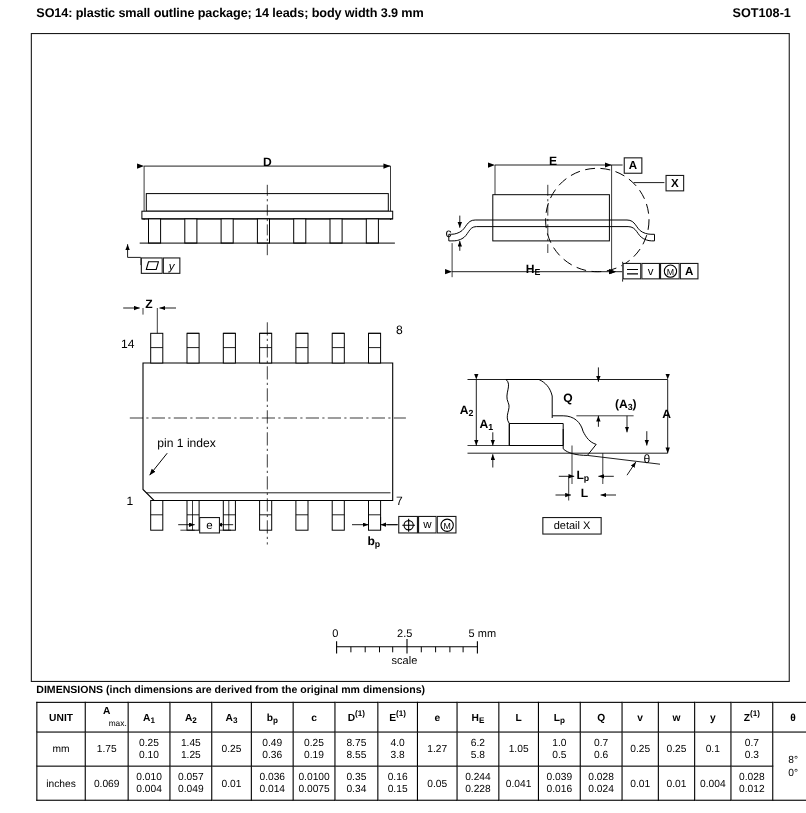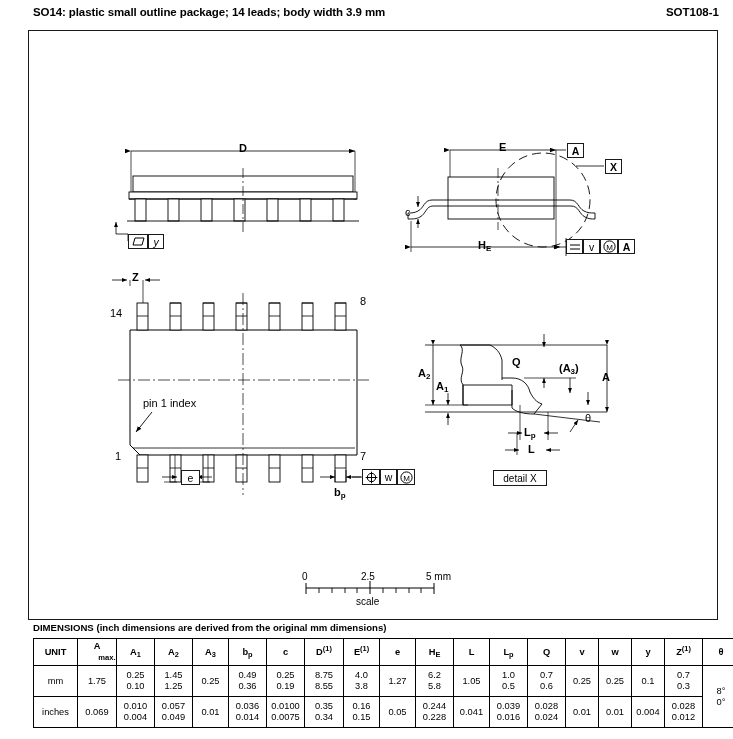--- a/index.html
+++ b/index.html
@@ -46,21 +46,21 @@
     border:1px solid #000;text-align:center;vertical-align:middle;
     padding:0;line-height:1.18;
   }
   #dim-table thead th{height:26px;font-weight:bold;}
   #dim-table tbody td{height:30px;font-weight:normal;}
   #dim-table td.unitcell{font-weight:normal;}
   .twoline span{display:block;}
   .colhdr .s{font-size:7.4px;position:relative;top:2px;}
   .colhdr .p{font-size:7.4px;position:relative;top:-4px;}
   .amax{font-weight:bold;line-height:1.05;}
-  .amax .m{font-size:7.6px;font-weight:bold;margin-left:20px;}
+  .amax .m{font-size:7.6px;font-weight:normal;margin-left:20px;}
 </style>
 </head>
 <body>
 
 <div id="header-bar">
   <div id="pkg-title">SO14: plastic small outline package; 14 leads; body width 3.9 mm</div>
   <div id="pkg-code">SOT108-1</div>
 </div>
 
 <div id="drawing-frame"></div>

